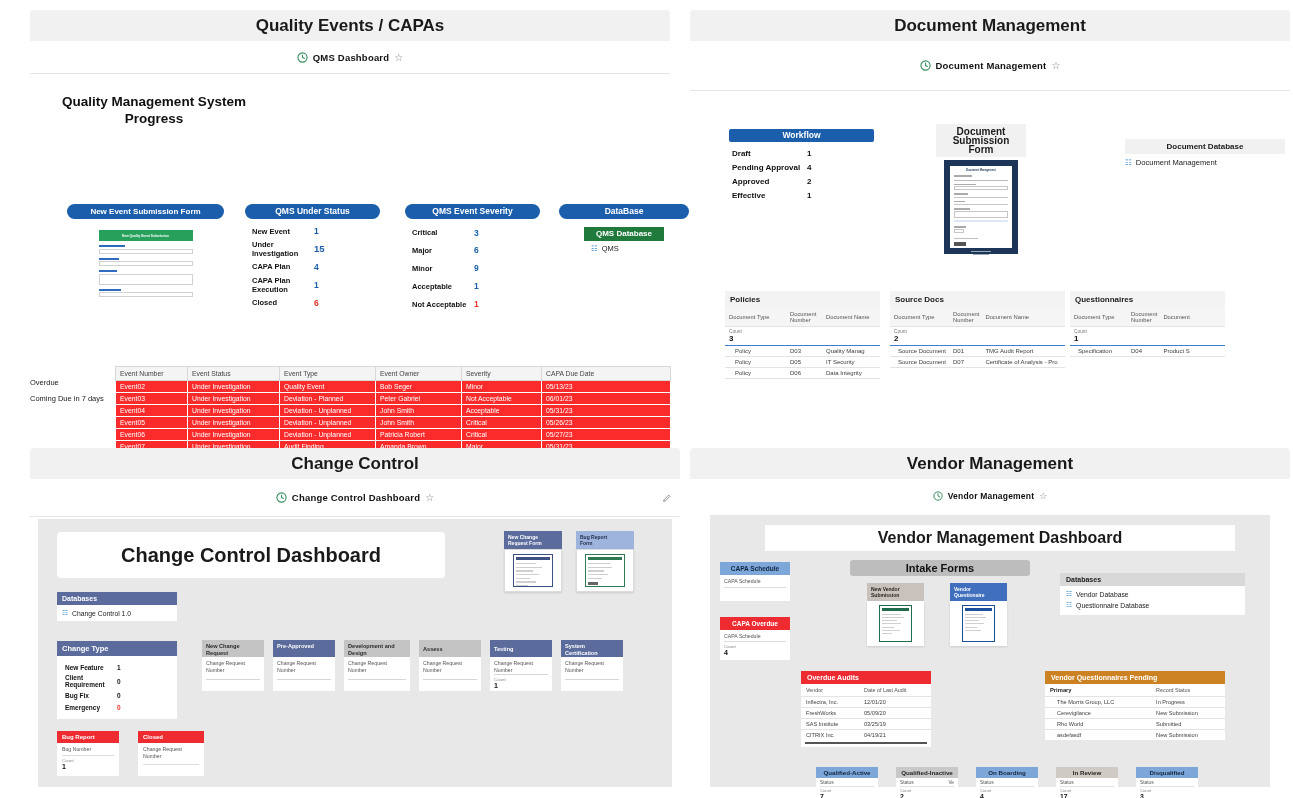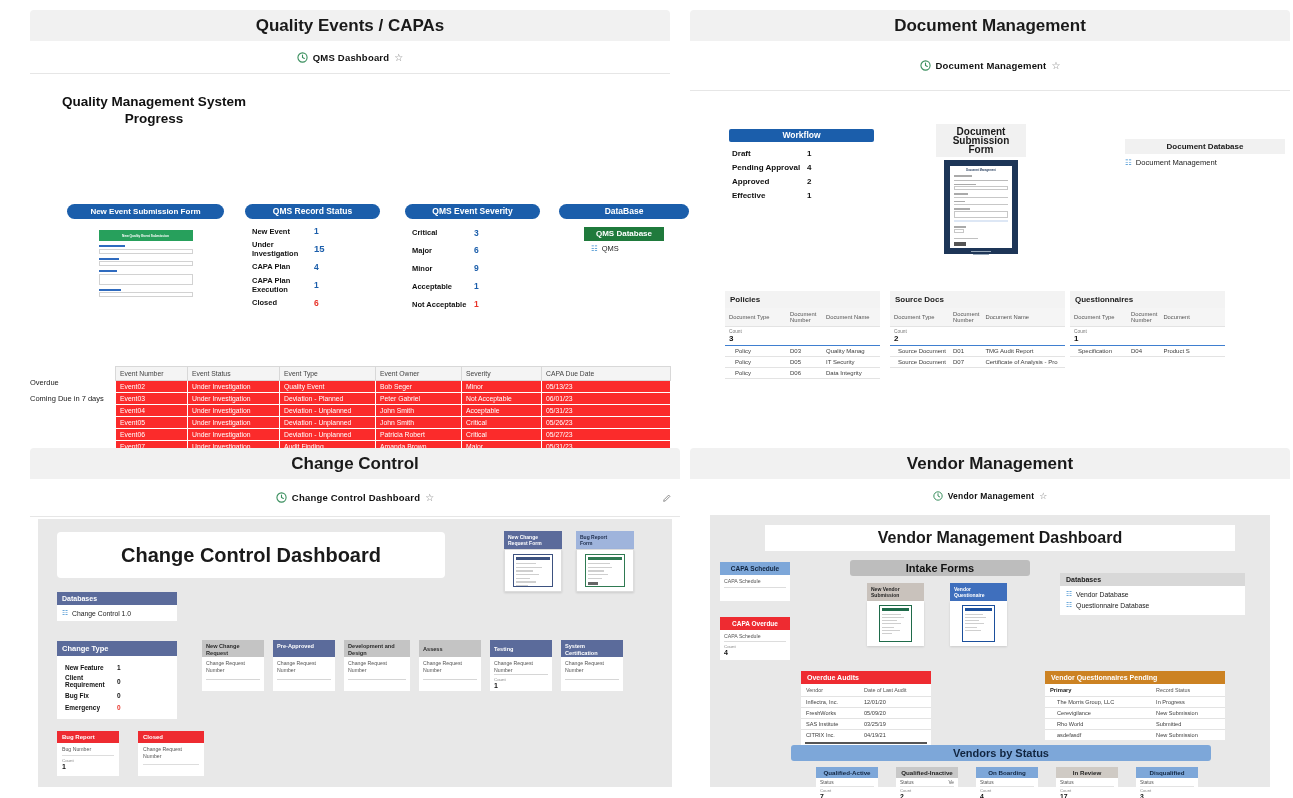--- a/index.html
+++ b/index.html
@@ -105,21 +105,21 @@
             <div style="height:5px; border:0.6px solid #d2d2d2; margin-top:1.5px;"></div>
             <div class="ln" style="width:20%; height:2px; background:#2f6bbf; margin-top:4px;"></div>
             <div style="height:11px; border:0.6px solid #d2d2d2; margin-top:1.5px;"></div>
             <div class="ln" style="width:24%; height:2px; background:#2f6bbf; margin-top:4px;"></div>
             <div style="height:5px; border:0.6px solid #d2d2d2; margin-top:1.5px;"></div>
           </div>
         </div>
       </div>
 
       <div style="position:absolute; left:215px; top:163px; width:135px;">
-        <div class="pill" style="height:15px; line-height:15px; font-size:8.5px;">QMS Record Status</div>
+        <div class="pill" style="height:15px; line-height:15px; font-size:8.5px;">QMS Under Status</div>
         <div style="padding:5px 2px 0 7px;">
           <div class="kv" style="height:14px;">
             <span class="k" style="font-size:7.5px; width:62px;">New Event</span>
             <span class="v" style="font-size:8.5px;">1</span>
           </div>
           <div class="kv" style="height:21px;">
             <span class="k" style="font-size:7.5px; width:62px; line-height:9px;">Under Investigation</span>
             <span class="v" style="font-size:9.5px;">15</span>
           </div>
           <div class="kv" style="height:15px;">
@@ -715,23 +715,20 @@
                 <td style="font-size:5.6px; padding:2px 5px;">Submitted</td>
               </tr>
               <tr>
                 <td style="font-size:5.6px; padding:2px 5px 2px 12px; border-bottom:none;">asdefasdf</td>
                 <td style="font-size:5.6px; padding:2px 5px; border-bottom:none;">New Submission</td>
               </tr>
             </tbody>
           </table>
         </div>
 
-        <div style="position:absolute; left:81px; top:230px; width:420px;">
-          <div style="background:#7da7d9; color:#10243f; font-weight:bold; font-size:11px; text-align:center; padding:2px 0; border-radius:3px;">Vendors by Status</div>
-        </div>
         <div style="position:absolute; left:106px; top:252px; width:62px;">
           <div style="background:#7da7d9; color:#10243f; font-weight:bold; font-size:6.2px; text-align:center; padding:2px 0;">Qualified-Active</div>
           <div style="background:#fff; height:26px; padding:2px 4px;">
             <div style="font-size:4.8px; color:#555; border-bottom:1px solid #e3e3e3; padding-bottom:1px;">Status</div>
             <div style="font-size:4.2px; color:#888; margin-top:1px;">Count</div>
             <div style="font-size:6.8px; font-weight:bold; color:#111;">7</div>
           </div>
         </div>
         <div style="position:absolute; left:186px; top:252px; width:62px;">
           <div style="background:#c8c8c8; color:#1f1f1f; font-weight:bold; font-size:6.2px; text-align:center; padding:2px 0;">Qualified-Inactive</div>

